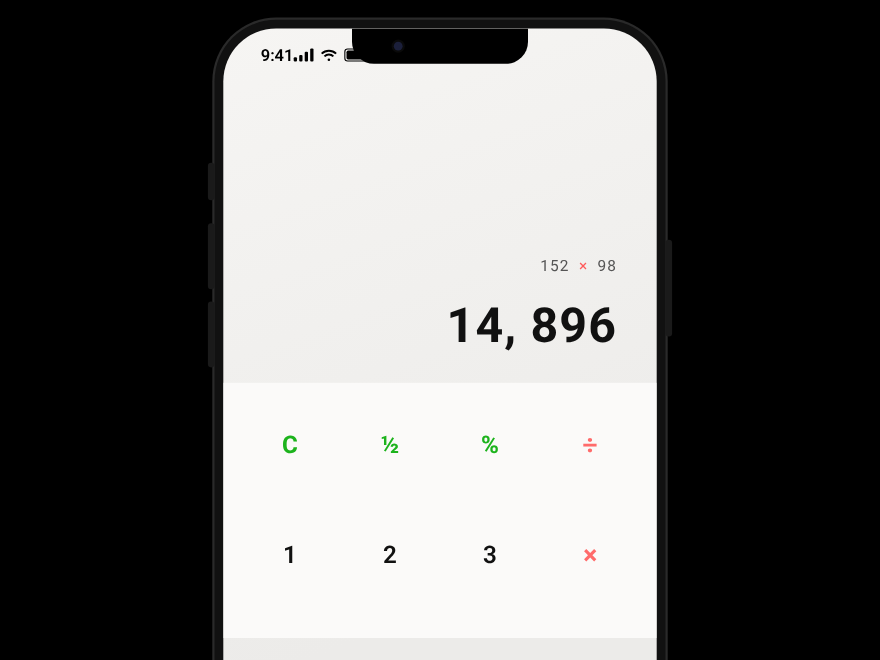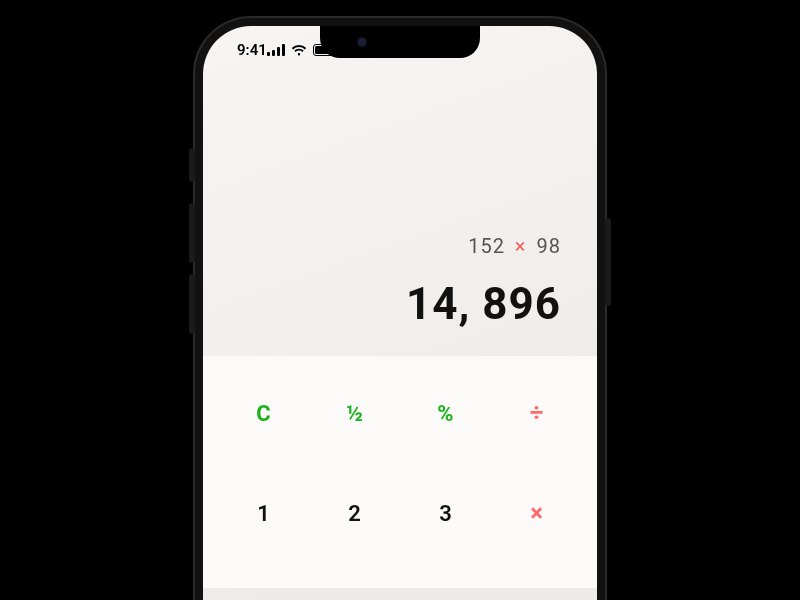--- a/index.html
+++ b/index.html
@@ -95,21 +95,21 @@
     }
     .battery .lvl{
       position:absolute; left:1px; top:1px; bottom:1px;
       width: 20px; background:#000; border-radius:1.5px;
     }
     .display-area {
       padding: 160px 36px 18px 20px;
       text-align: right;
     }
     .expression {
-      font-size: 20px;
+      font-size: 14px;
       color: #555;
       letter-spacing: 1px;
       margin-bottom: 8px;
     }
     .expression .op { color: #ff5a5a; margin: 0 4px; }
     .result {
       font-size: 44px;
       font-weight: 700;
       color: #111;
       letter-spacing: 1px;

